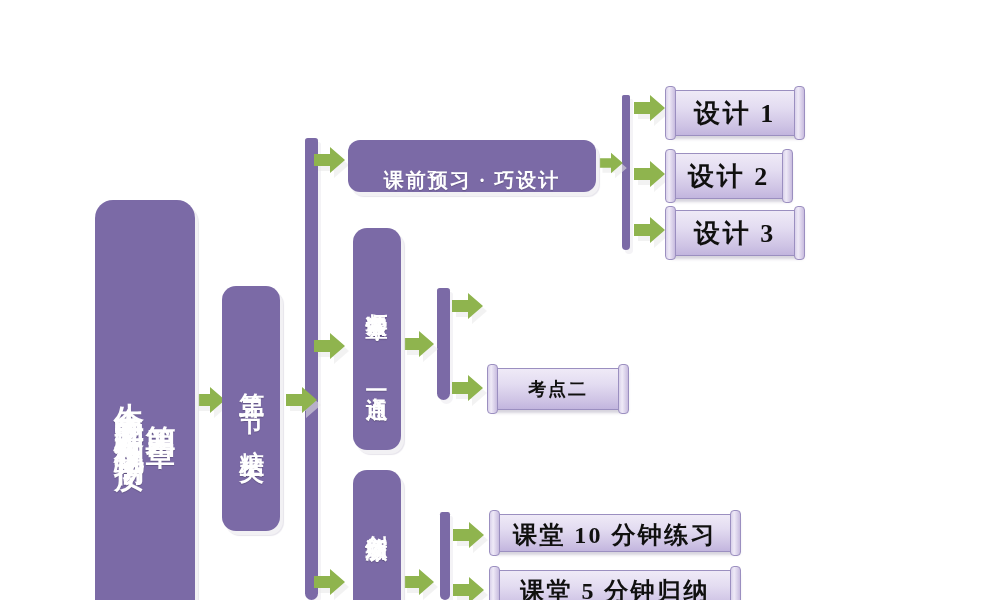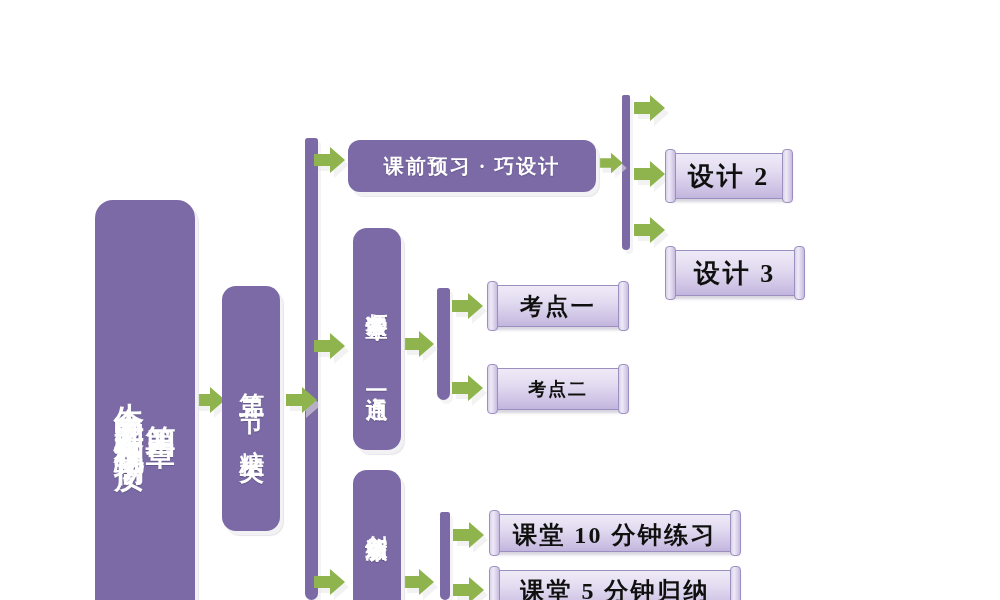--- a/index.html
+++ b/index.html
@@ -54,21 +54,21 @@
   
   #chuangxin-node{left:353px;top:470px;width:48px;height:150px;}
   #chuangxin-node .vtxt{font-size:22px;letter-spacing:.05em;}
 
   
   #preview-node{
     position:absolute;left:348px;top:140px;width:248px;height:52px;
     background:#7b6aa6;border-radius:12px;
     box-shadow:3px 4px 0 0 #f2f1f4, 4px 5px 1px 0 #e7e5ec;
     color:#fff;
-    display:flex;align-items:center;justify-content:center;
+    display:flex;align-items:flex-end;justify-content:center;
     text-align:center;line-height:1.15;
     font-size:20px;font-weight:700;letter-spacing:.10em;
     padding:0 10px;box-sizing:border-box;
     text-shadow:0 1px 1px rgba(0,0,0,.18);
   }
 
   
   .scroll{
     position:absolute;
     background:linear-gradient(180deg,#efeaf7 0%,#e3dcf1 38%,#cfc4e5 78%,#c2b5de 100%);
@@ -85,21 +85,21 @@
     content:"";position:absolute;top:-5px;bottom:-5px;width:9px;
     background:linear-gradient(90deg,#d9d1ea 0%,#efeaf7 35%,#c8bcdf 100%);
     border:1px solid #9b8fc0;border-radius:4px;
   }
   .scroll::before{left:-4px;}
   .scroll::after{right:-4px;}
   .scroll .lbl{position:relative;z-index:2;white-space:nowrap;letter-spacing:.10em;}
 
   #design-1{left:668px;top:90px;width:134px;height:46px;font-size:26px;}
   #design-2{left:668px;top:153px;width:122px;height:46px;font-size:26px;}
-  #design-3{left:668px;top:210px;width:134px;height:46px;font-size:26px;margin-top:40px;}
+  #design-3{left:668px;top:210px;width:134px;height:46px;font-size:26px;}
   #kaodian-1{left:490px;top:285px;width:136px;height:42px;font-size:23px;}
   #kaodian-2{left:490px;top:368px;width:136px;height:42px;font-size:18px;}
   #practice-10{left:492px;top:514px;width:246px;height:38px;font-size:24px;align-items:flex-end;}
   #summary-5{left:492px;top:570px;width:246px;height:42px;font-size:24px;}
 
   
   .rail{
     position:absolute;background:#7b6aa6;
     box-shadow:3px 4px 0 0 #f4f3f6;
     border-radius:2px;
@@ -278,29 +278,29 @@
   </div>
 
   <div class="vnode" id="mingshi-node">
     <span class="vtxt">名师课堂 · 一点通</span>
   </div>
 
   <div class="vnode" id="chuangxin-node">
     <span class="vtxt">创新演练 ·</span>
   </div>
 
+  <div class="scroll" id="design-1">
+    <span class="lbl">设计 1</span>
+  </div>
   <div class="scroll" id="design-2">
     <span class="lbl">设计 2</span>
   </div>
   <div class="scroll" id="design-3">
     <span class="lbl">设计 3</span>
   </div>
-  <div class="scroll" id="kaodian-1">
-    <span class="lbl">考点一</span>
-  </div>
   <div class="scroll" id="kaodian-2">
     <span class="lbl">考点二</span>
   </div>
   <div class="scroll" id="practice-10">
     <span class="lbl">课堂 10 分钟练习</span>
   </div>
   <div class="scroll" id="summary-5">
     <span class="lbl">课堂 5 分钟归纳</span>
   </div>
 

